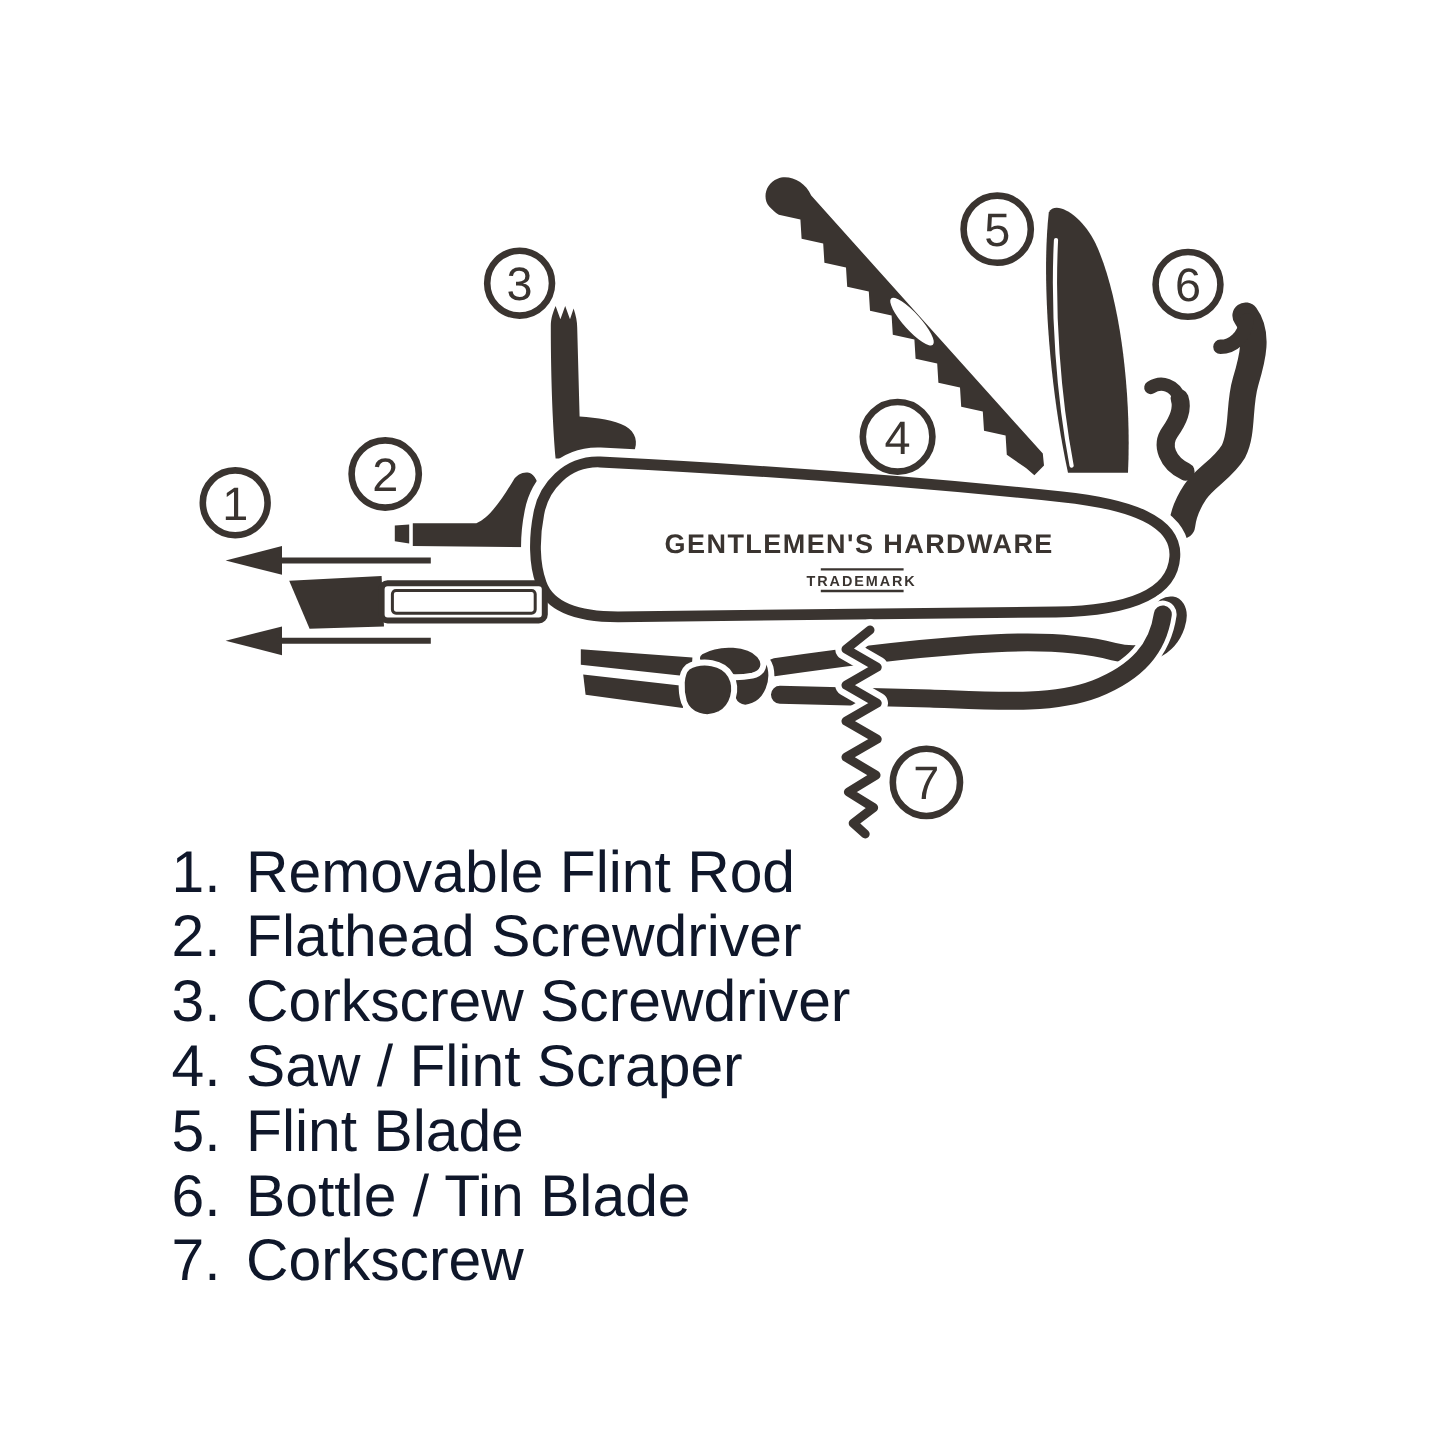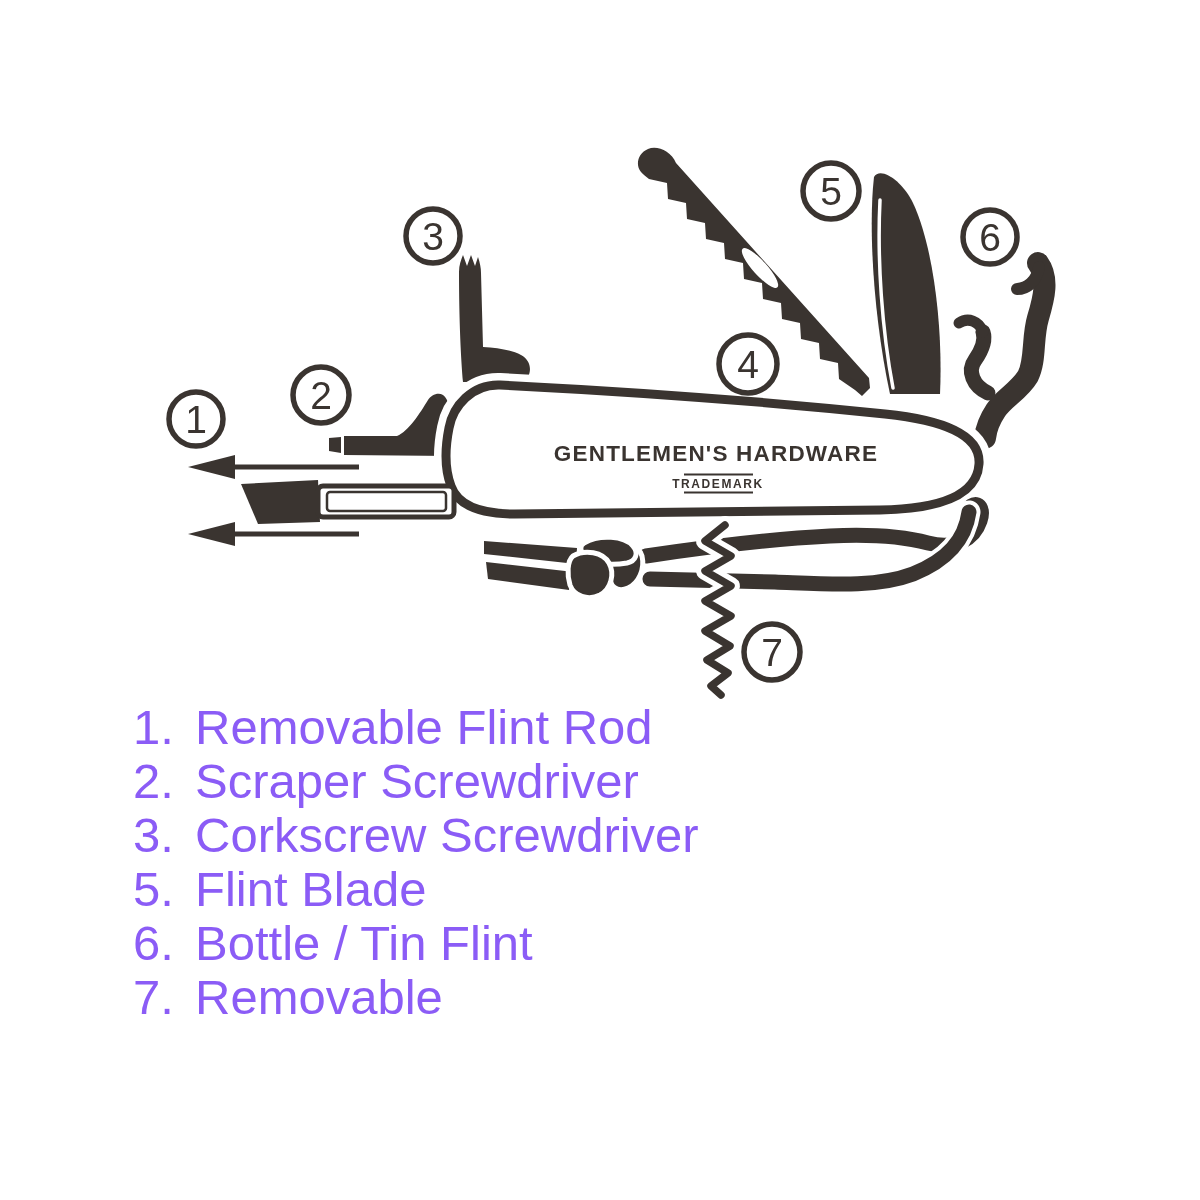--- a/index.html
+++ b/index.html
@@ -45,23 +45,23 @@
   .brand-tm {
     font: bold 12px "Liberation Sans", sans-serif;
     letter-spacing: 1.6px;
     fill: #3a3430;
     text-anchor: middle;
   }
   .tm-rule { stroke: #3a3430; stroke-width: 2; }
   
   .legend {
     position: absolute;
-    left: 133px;
+    left: 143px;
     top: 700px;
-    color: #8b5cf6;
+    color: #0f172a;
     font-size: 49px;
     line-height: 54px;
     white-space: nowrap;
   }
   .legend-num {
     display: inline-block;
     width: 62px;
   }
 </style>
 </head>
@@ -179,29 +179,32 @@
         <text class="callout-num" x="772" y="666">7</text>
       </g>
     </g>
   </svg>
 
   <div class="legend">
     <div class="legend-row">
       <span class="legend-num">1.</span><span class="legend-label">Removable Flint Rod</span>
     </div>
     <div class="legend-row">
-      <span class="legend-num">2.</span><span class="legend-label">Scraper Screwdriver</span>
+      <span class="legend-num">2.</span><span class="legend-label">Flathead Screwdriver</span>
     </div>
     <div class="legend-row">
       <span class="legend-num">3.</span><span class="legend-label">Corkscrew Screwdriver</span>
     </div>
     <div class="legend-row">
+      <span class="legend-num">4.</span><span class="legend-label">Saw / Flint Scraper</span>
+    </div>
+    <div class="legend-row">
       <span class="legend-num">5.</span><span class="legend-label">Flint Blade</span>
     </div>
     <div class="legend-row">
-      <span class="legend-num">6.</span><span class="legend-label">Bottle / Tin Flint</span>
-    </div>
-    <div class="legend-row">
-      <span class="legend-num">7.</span><span class="legend-label">Removable</span>
+      <span class="legend-num">6.</span><span class="legend-label">Bottle / Tin Blade</span>
+    </div>
+    <div class="legend-row">
+      <span class="legend-num">7.</span><span class="legend-label">Corkscrew</span>
     </div>
   </div>
 
 </div>
 
 </body></html>

